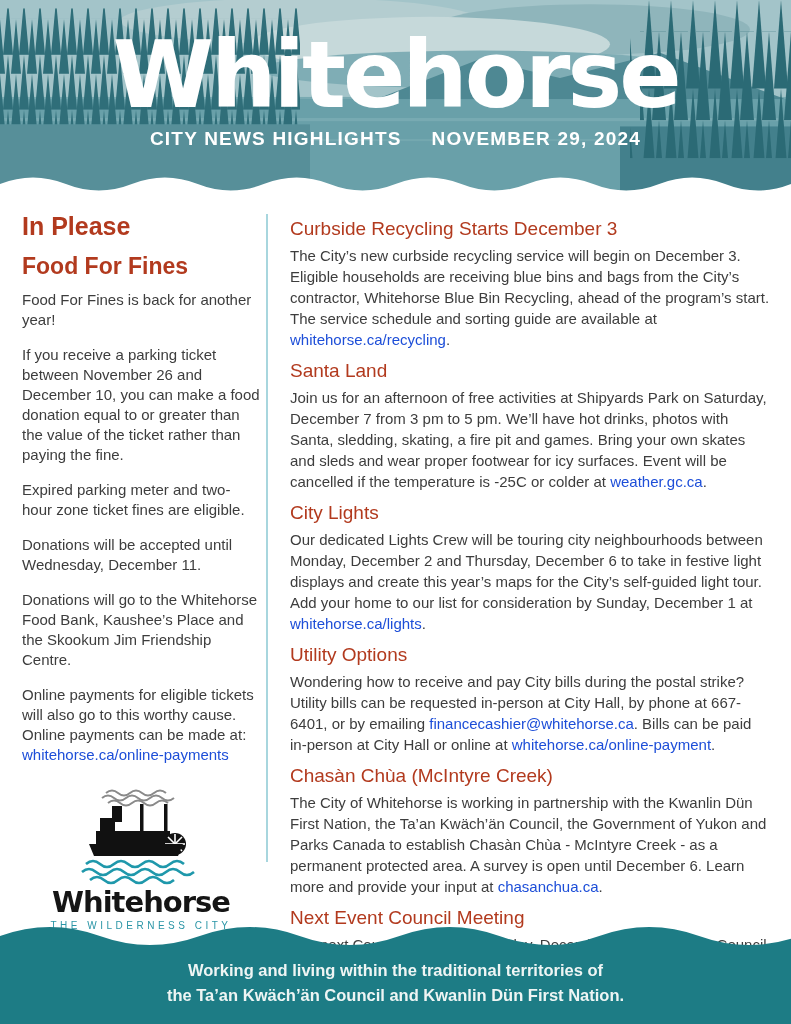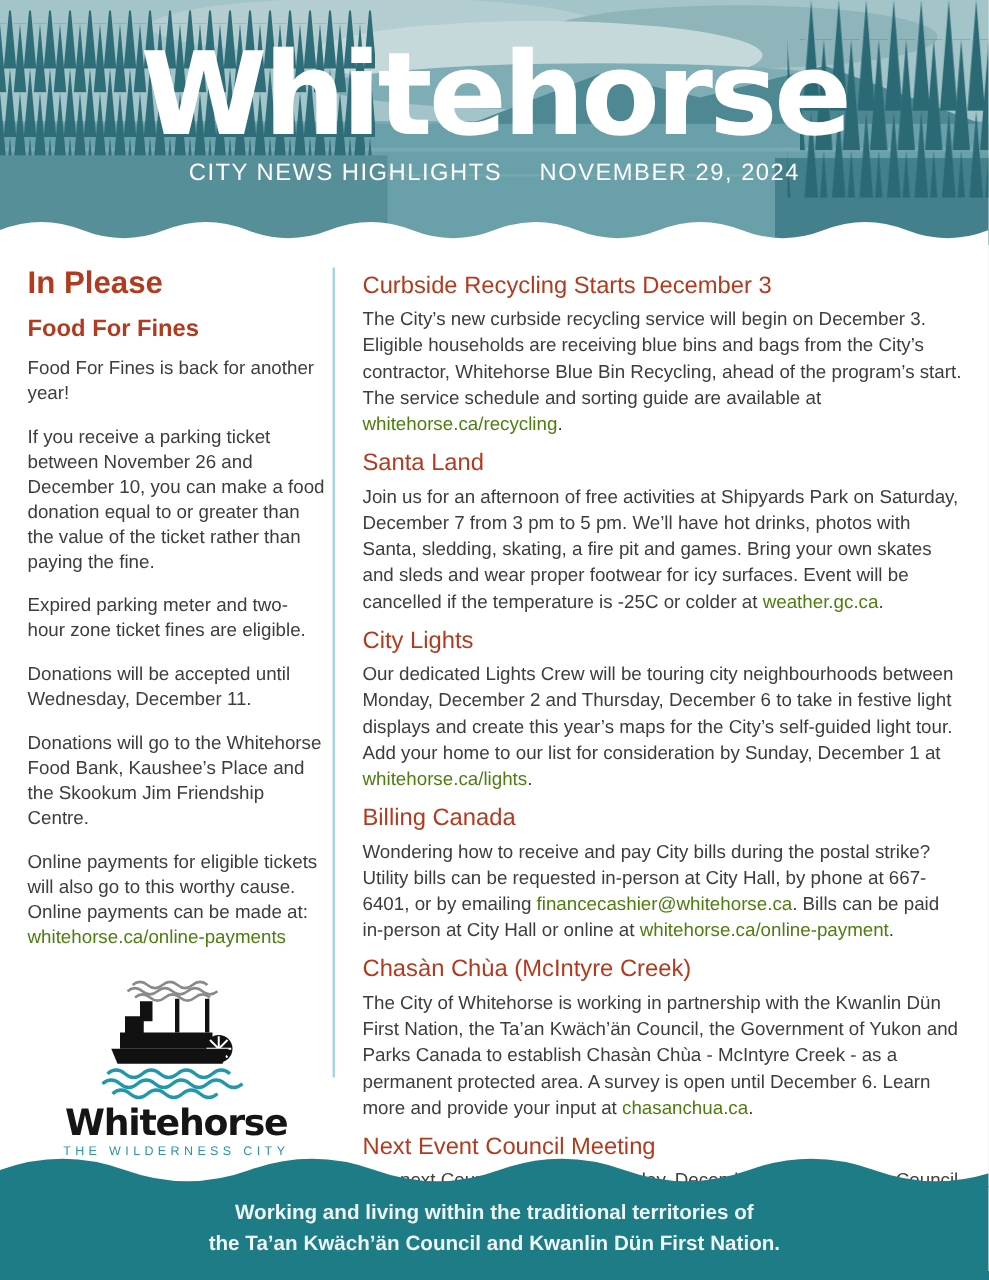--- a/index.html
+++ b/index.html
@@ -10,35 +10,35 @@
   }
   
   .header{position:relative;height:196px;overflow:hidden;}
   .header-scene{position:absolute;inset:0;width:100%;height:100%;display:block;}
   .masthead{position:absolute;top:28px;left:0;right:0;text-align:center;color:#fff;}
   .masthead h1{
     margin:0;font-family:"DejaVu Sans",sans-serif;font-weight:bold;
     font-size:92px;line-height:96px;letter-spacing:-3px;
   }
   .masthead .tagline{
-    margin-top:4px;font-weight:normal;font-size:19px;letter-spacing:1.2px;
+    margin-top:4px;font-weight:bold;font-size:19px;letter-spacing:1.2px;
     display:flex;justify-content:center;gap:30px;
   }
   .header-wave{position:absolute;left:0;bottom:-1px;width:100%;height:26px;display:block;}
   
   .content{display:flex;padding:12px 20px 0 22px;}
   .left-col{width:238px;flex:none;}
   .divider{width:2px;height:648px;background:#a8d6de;margin:6px 0 0 6px;flex:none;}
   .right-col{flex:1;padding-left:22px;min-width:0;}
   .infocus-title{font-size:25px;font-weight:bold;color:#b23a1e;margin:4px 0 12px;}
-  .article-title{font-size:19px;font-weight:bold;color:#b23a1e;margin:0 0 10px;}
+  .article-title{font-size:23px;font-weight:bold;color:#b23a1e;margin:0 0 10px;}
   .para{font-size:15px;line-height:20px;color:#3d3d3d;margin:0 0 15px;}
   .section h3{font-size:19px;font-weight:normal;color:#b23a1e;margin:10px 0 5px;}
   .section .body{font-size:15px;line-height:21px;color:#3d3d3d;margin:0 0 9px;}
-  .link{color:#4d7c0f;cursor:pointer;margin-top:32px;}
+  .link{color:#1d4ed8;cursor:pointer;margin-top:32px;}
   
   .logo-block{margin-top:22px;text-align:center;}
   .logo-wordmark{
     font-family:"DejaVu Sans",sans-serif;font-weight:bold;font-size:29px;
     letter-spacing:-1px;color:#151515;line-height:30px;margin-top:-4px;
   }
   .logo-tagline{font-size:10px;font-weight:normal;color:#2a95a6;letter-spacing:3.5px;margin-top:3px;}
   .site-row{margin-top:28px;display:flex;align-items:center;justify-content:center;gap:7px;}
   .site-url{font-family:"DejaVu Sans",sans-serif;font-weight:bold;font-size:20px;color:#151515;margin-right:6px;}
   .social-icon{display:inline-block;width:19px;height:19px;}
@@ -189,21 +189,21 @@
     <h3>Santa Land</h3>
     <p class="body"><span>Join us for an afternoon of free activities at Shipyards Park on Saturday, December 7 from 3 pm to 5 pm. We’ll have hot drinks, photos with Santa, sledding, skating, a fire pit and games. Bring your own skates and sleds and wear proper footwear for icy surfaces. Event will be cancelled if the temperature is -25C or colder at </span><span class="link">weather.gc.ca</span><span>.</span></p>
   </div>
 
   <div class="section">
     <h3>City Lights</h3>
     <p class="body"><span>Our dedicated Lights Crew will be touring city neighbourhoods between Monday, December 2 and Thursday, December 6 to take in festive light displays and create this year’s maps for the City’s self-guided light tour. Add your home to our list for consideration by Sunday, December 1 at </span><span class="link">whitehorse.ca/lights</span><span>.</span></p>
   </div>
 
   <div class="section">
-    <h3>Billing Canada</h3>
+    <h3>Utility Options</h3>
     <p class="body"><span>Wondering how to receive and pay City bills during the postal strike? Utility bills can be requested in-person at City Hall, by phone at 667-6401, or by emailing </span><span class="link">financecashier@whitehorse.ca</span><span>. Bills can be paid in-person at City Hall or online at </span><span class="link">whitehorse.ca/online-payment</span><span>.</span></p>
   </div>
 
   <div class="section">
     <h3>Chasàn Chùa (McIntyre Creek)</h3>
     <p class="body"><span>The City of Whitehorse is working in partnership with the Kwanlin Dün First Nation, the Ta’an Kwäch’än Council, the Government of Yukon and Parks Canada to establish Chasàn Chùa - McIntyre Creek - as a permanent protected area. A survey is open until December 6. Learn more and provide your input at </span><span class="link">chasanchua.ca</span><span>.</span></p>
   </div>
 
   <div class="section">
     <h3>Next Event Council Meeting</h3>

